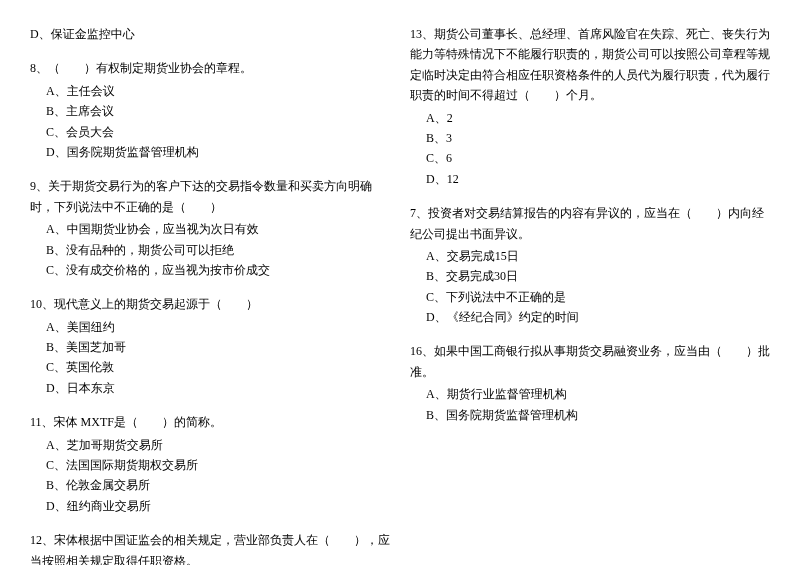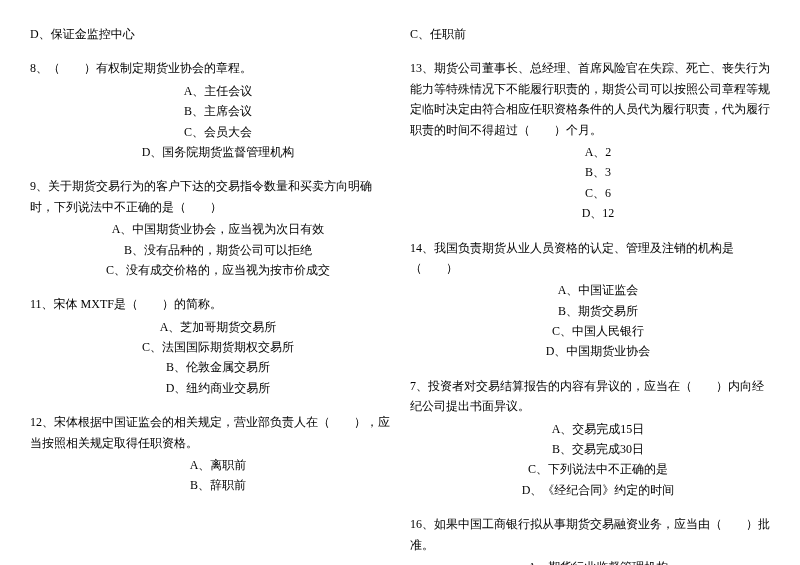--- a/index.html
+++ b/index.html
@@ -33,21 +33,20 @@
       margin-bottom: 6px;
       line-height: 1.7;
     }
     .question-title {
       margin-bottom: 2px;
       margin-top: 14px;
     }
     .option {
       margin-left: 16px;
       display: block;
-      text-align: center;
     }
   </style>
 </head>
 <body>
 
 <div class="page-container">
   <div class="two-col">
     <div class="col-left">
 
     <div class="question-block">
@@ -60,50 +59,47 @@
           <span class="option">C、会员大会</span>
           <span class="option">D、国务院期货监督管理机构</span>
         </div>
         <div class="question-block">
           <div class="question-title">9、关于期货交易行为的客户下达的交易指令数量和买卖方向明确时，下列说法中不正确的是（　　）</div>
           <span class="option">A、中国期货业协会，应当视为次日有效</span>
           <span class="option">B、没有品种的，期货公司可以拒绝</span>
           <span class="option">C、没有成交价格的，应当视为按市价成交</span>
         </div>
         <div class="question-block">
+          <div class="question-title">10、现代意义上的期货交易起源于（　　）</div>
+          <span class="option">A、美国纽约</span>
+          <span class="option">B、美国芝加哥</span>
+          <span class="option">C、英国伦敦</span>
+          <span class="option">D、日本东京</span>
+        </div>
+        <div class="question-block">
           <div class="question-title">11、宋体 MXTF是（　　）的简称。</div>
           <span class="option">A、芝加哥期货交易所</span>
           <span class="option">C、法国国际期货期权交易所</span>
           <span class="option">B、伦敦金属交易所</span>
           <span class="option">D、纽约商业交易所</span>
         </div>
         <div class="question-block">
           <div class="question-title">12、宋体根据中国证监会的相关规定，营业部负责人在（　　），应当按照相关规定取得任职资格。</div>
           <span class="option">A、离职前</span>
           <span class="option">B、辞职前</span>
         </div>
       </div>
     <div class="col-right">
 
-    <div class="question-block">
-          <div class="question-title">C、任职前</div>
-        </div>
         <div class="question-block">
           <div class="question-title">13、期货公司董事长、总经理、首席风险官在失踪、死亡、丧失行为能力等特殊情况下不能履行职责的，期货公司可以按照公司章程等规定临时决定由符合相应任职资格条件的人员代为履行职责，代为履行职责的时间不得超过（　　）个月。</div>
           <span class="option">A、2</span>
           <span class="option">B、3</span>
           <span class="option">C、6</span>
           <span class="option">D、12</span>
-        </div>
-        <div class="question-block">
-          <div class="question-title">14、我国负责期货从业人员资格的认定、管理及注销的机构是（　　）</div>
-          <span class="option">A、中国证监会</span>
-          <span class="option">B、期货交易所</span>
-          <span class="option">C、中国人民银行</span>
-          <span class="option">D、中国期货业协会</span>
         </div>
         <div class="question-block">
           <div class="question-title">7、投资者对交易结算报告的内容有异议的，应当在（　　）内向经纪公司提出书面异议。</div>
           <span class="option">A、交易完成15日</span>
           <span class="option">B、交易完成30日</span>
           <span class="option">C、下列说法中不正确的是</span>
           <span class="option">D、《经纪合同》约定的时间</span>
         </div>
         <div class="question-block">
           <div class="question-title">16、如果中国工商银行拟从事期货交易融资业务，应当由（　　）批准。</div>

